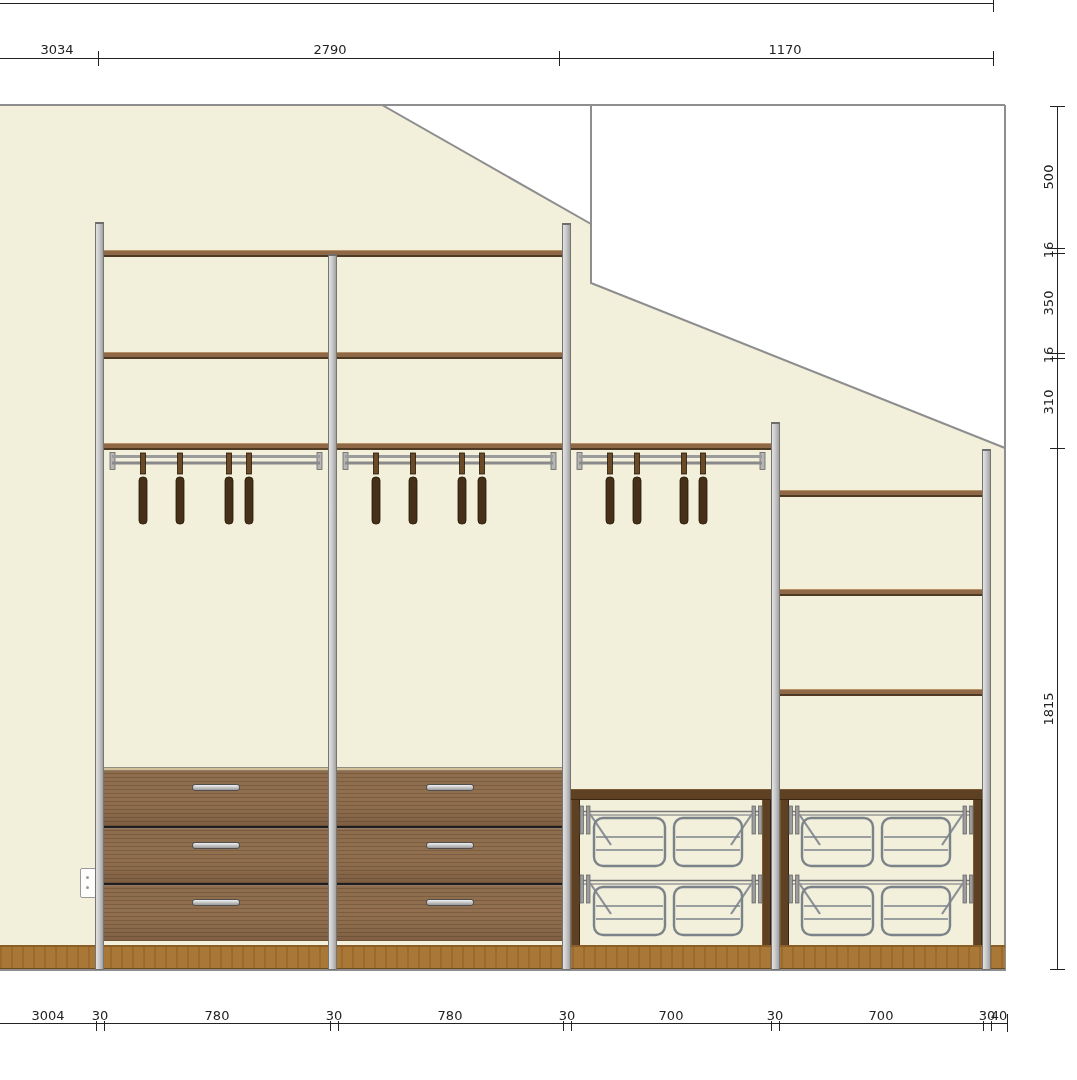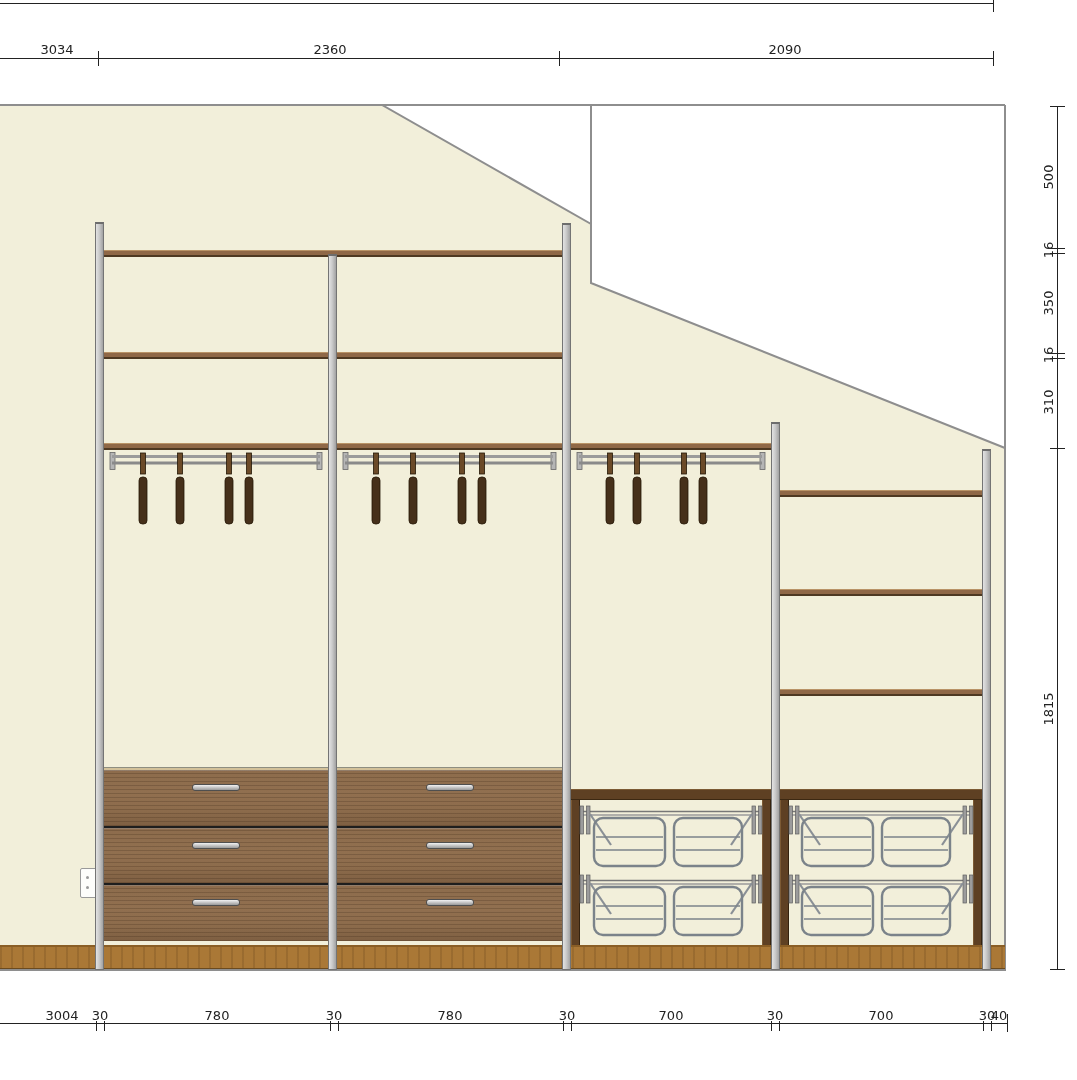--- a/index.html
+++ b/index.html
@@ -225,22 +225,22 @@
   </svg>
 
   <div class="dline-h" style="left:0;top:3px;width:993px;"></div>
   <div class="tick-v" style="left:993px;top:0;height:12px;"></div>
 
   <div class="dline-h" style="left:0;top:58px;width:993px;"></div>
   <div class="tick-v" style="left:98px;top:51px;height:15px;"></div>
   <div class="tick-v" style="left:559px;top:51px;height:15px;"></div>
   <div class="tick-v" style="left:993px;top:51px;height:15px;"></div>
   <div class="dimlabel" style="left:57px;top:43px;">3034</div>
-  <div class="dimlabel" style="left:330px;top:43px;">2360</div>
-  <div class="dimlabel" style="left:785px;top:43px;">2090</div>
+  <div class="dimlabel" style="left:330px;top:43px;">2790</div>
+  <div class="dimlabel" style="left:785px;top:43px;">1170</div>
 
   <div class="dline-v" style="left:1057px;top:106px;height:864px;"></div>
   <div class="tick-h" style="left:1050px;top:106px;width:15px;"></div>
   <div class="tick-h" style="left:1050px;top:248px;width:15px;"></div>
   <div class="tick-h" style="left:1050px;top:253px;width:15px;"></div>
   <div class="tick-h" style="left:1050px;top:353px;width:15px;"></div>
   <div class="tick-h" style="left:1050px;top:358px;width:15px;"></div>
   <div class="tick-h" style="left:1050px;top:448px;width:15px;"></div>
   <div class="tick-h" style="left:1050px;top:969px;width:15px;"></div>
   <div class="dimlabel-v" style="left:1048px;top:177px;">500</div>
@@ -255,21 +255,21 @@
   <div class="tick-v" style="left:104px;top:1021px;height:10px;"></div>
   <div class="tick-v" style="left:330px;top:1021px;height:10px;"></div>
   <div class="tick-v" style="left:338px;top:1021px;height:10px;"></div>
   <div class="tick-v" style="left:563px;top:1021px;height:10px;"></div>
   <div class="tick-v" style="left:571px;top:1021px;height:10px;"></div>
   <div class="tick-v" style="left:771px;top:1021px;height:10px;"></div>
   <div class="tick-v" style="left:779px;top:1021px;height:10px;"></div>
   <div class="tick-v" style="left:983px;top:1021px;height:10px;"></div>
   <div class="tick-v" style="left:991px;top:1021px;height:10px;"></div>
   <div class="tick-v" style="left:1007px;top:1014px;height:18px;"></div>
-  <div class="dimlabel" style="left:62px;top:1009px;">3004</div>
+  <div class="dimlabel" style="left:48px;top:1009px;">3004</div>
   <div class="dimlabel" style="left:100px;top:1009px;">30</div>
   <div class="dimlabel" style="left:217px;top:1009px;">780</div>
   <div class="dimlabel" style="left:334px;top:1009px;">30</div>
   <div class="dimlabel" style="left:450px;top:1009px;">780</div>
   <div class="dimlabel" style="left:567px;top:1009px;">30</div>
   <div class="dimlabel" style="left:671px;top:1009px;">700</div>
   <div class="dimlabel" style="left:775px;top:1009px;">30</div>
   <div class="dimlabel" style="left:881px;top:1009px;">700</div>
   <div class="dimlabel" style="left:987px;top:1009px;">30</div>
   <div class="dimlabel" style="left:999px;top:1009px;">40</div>

